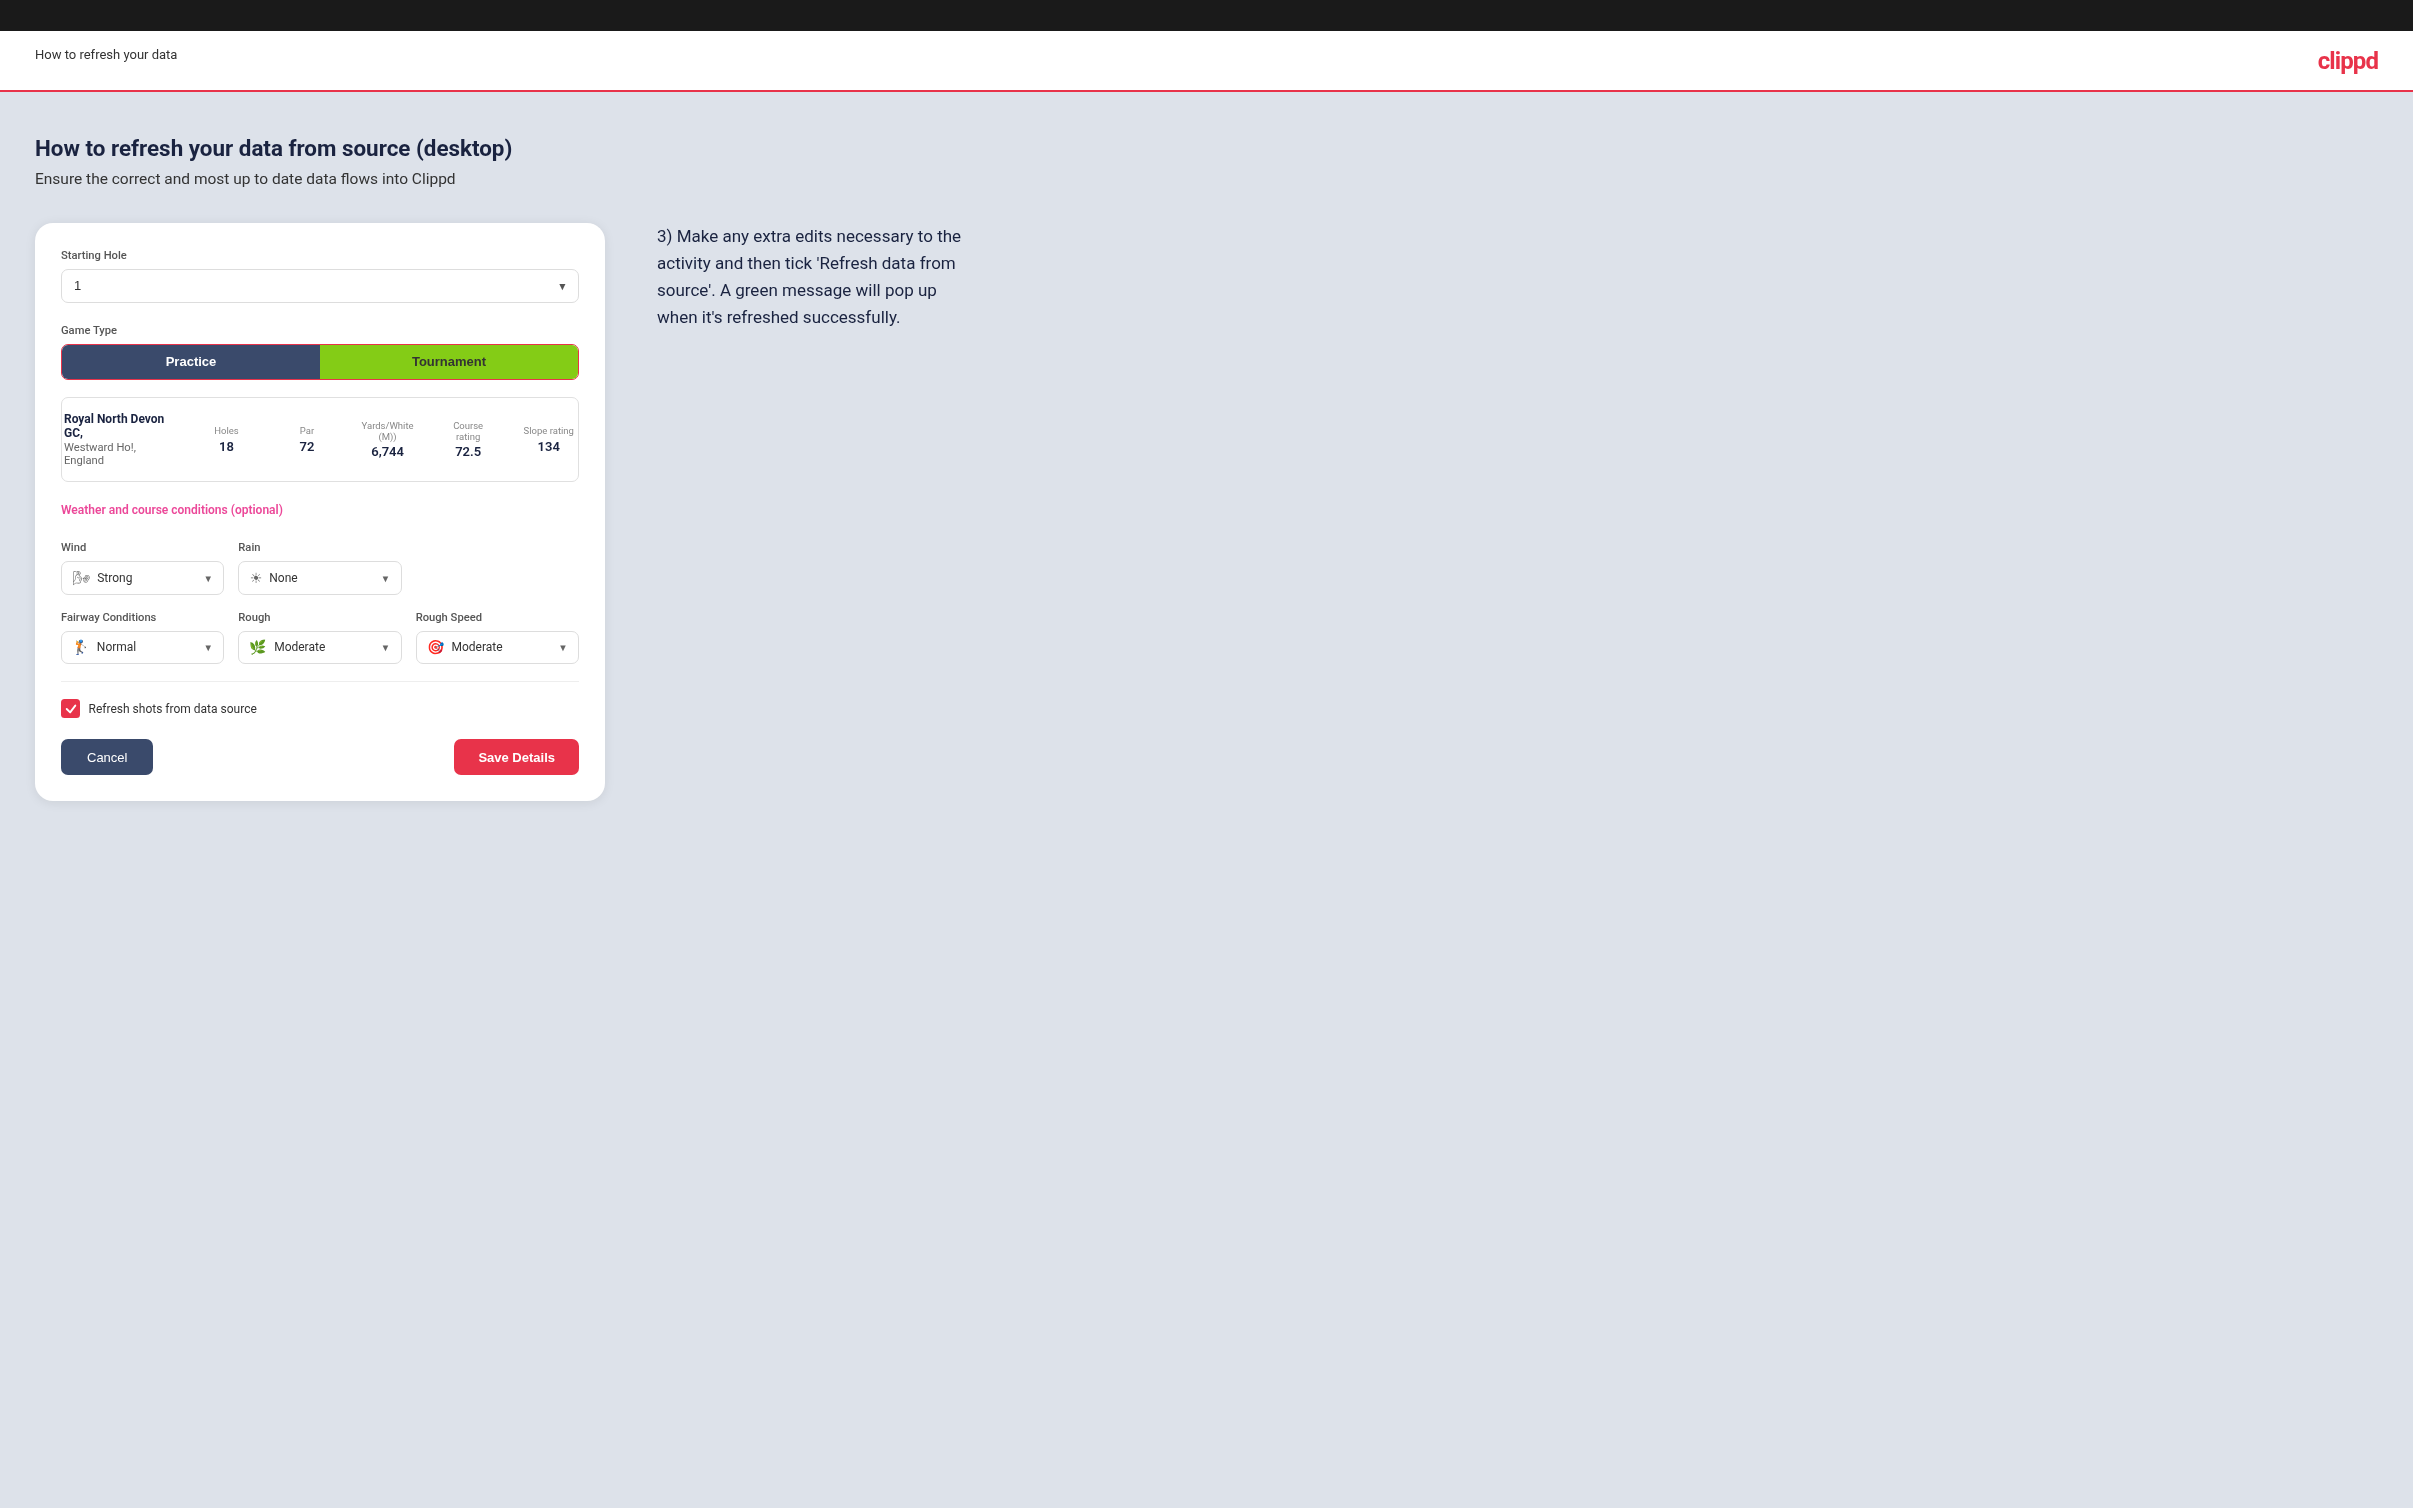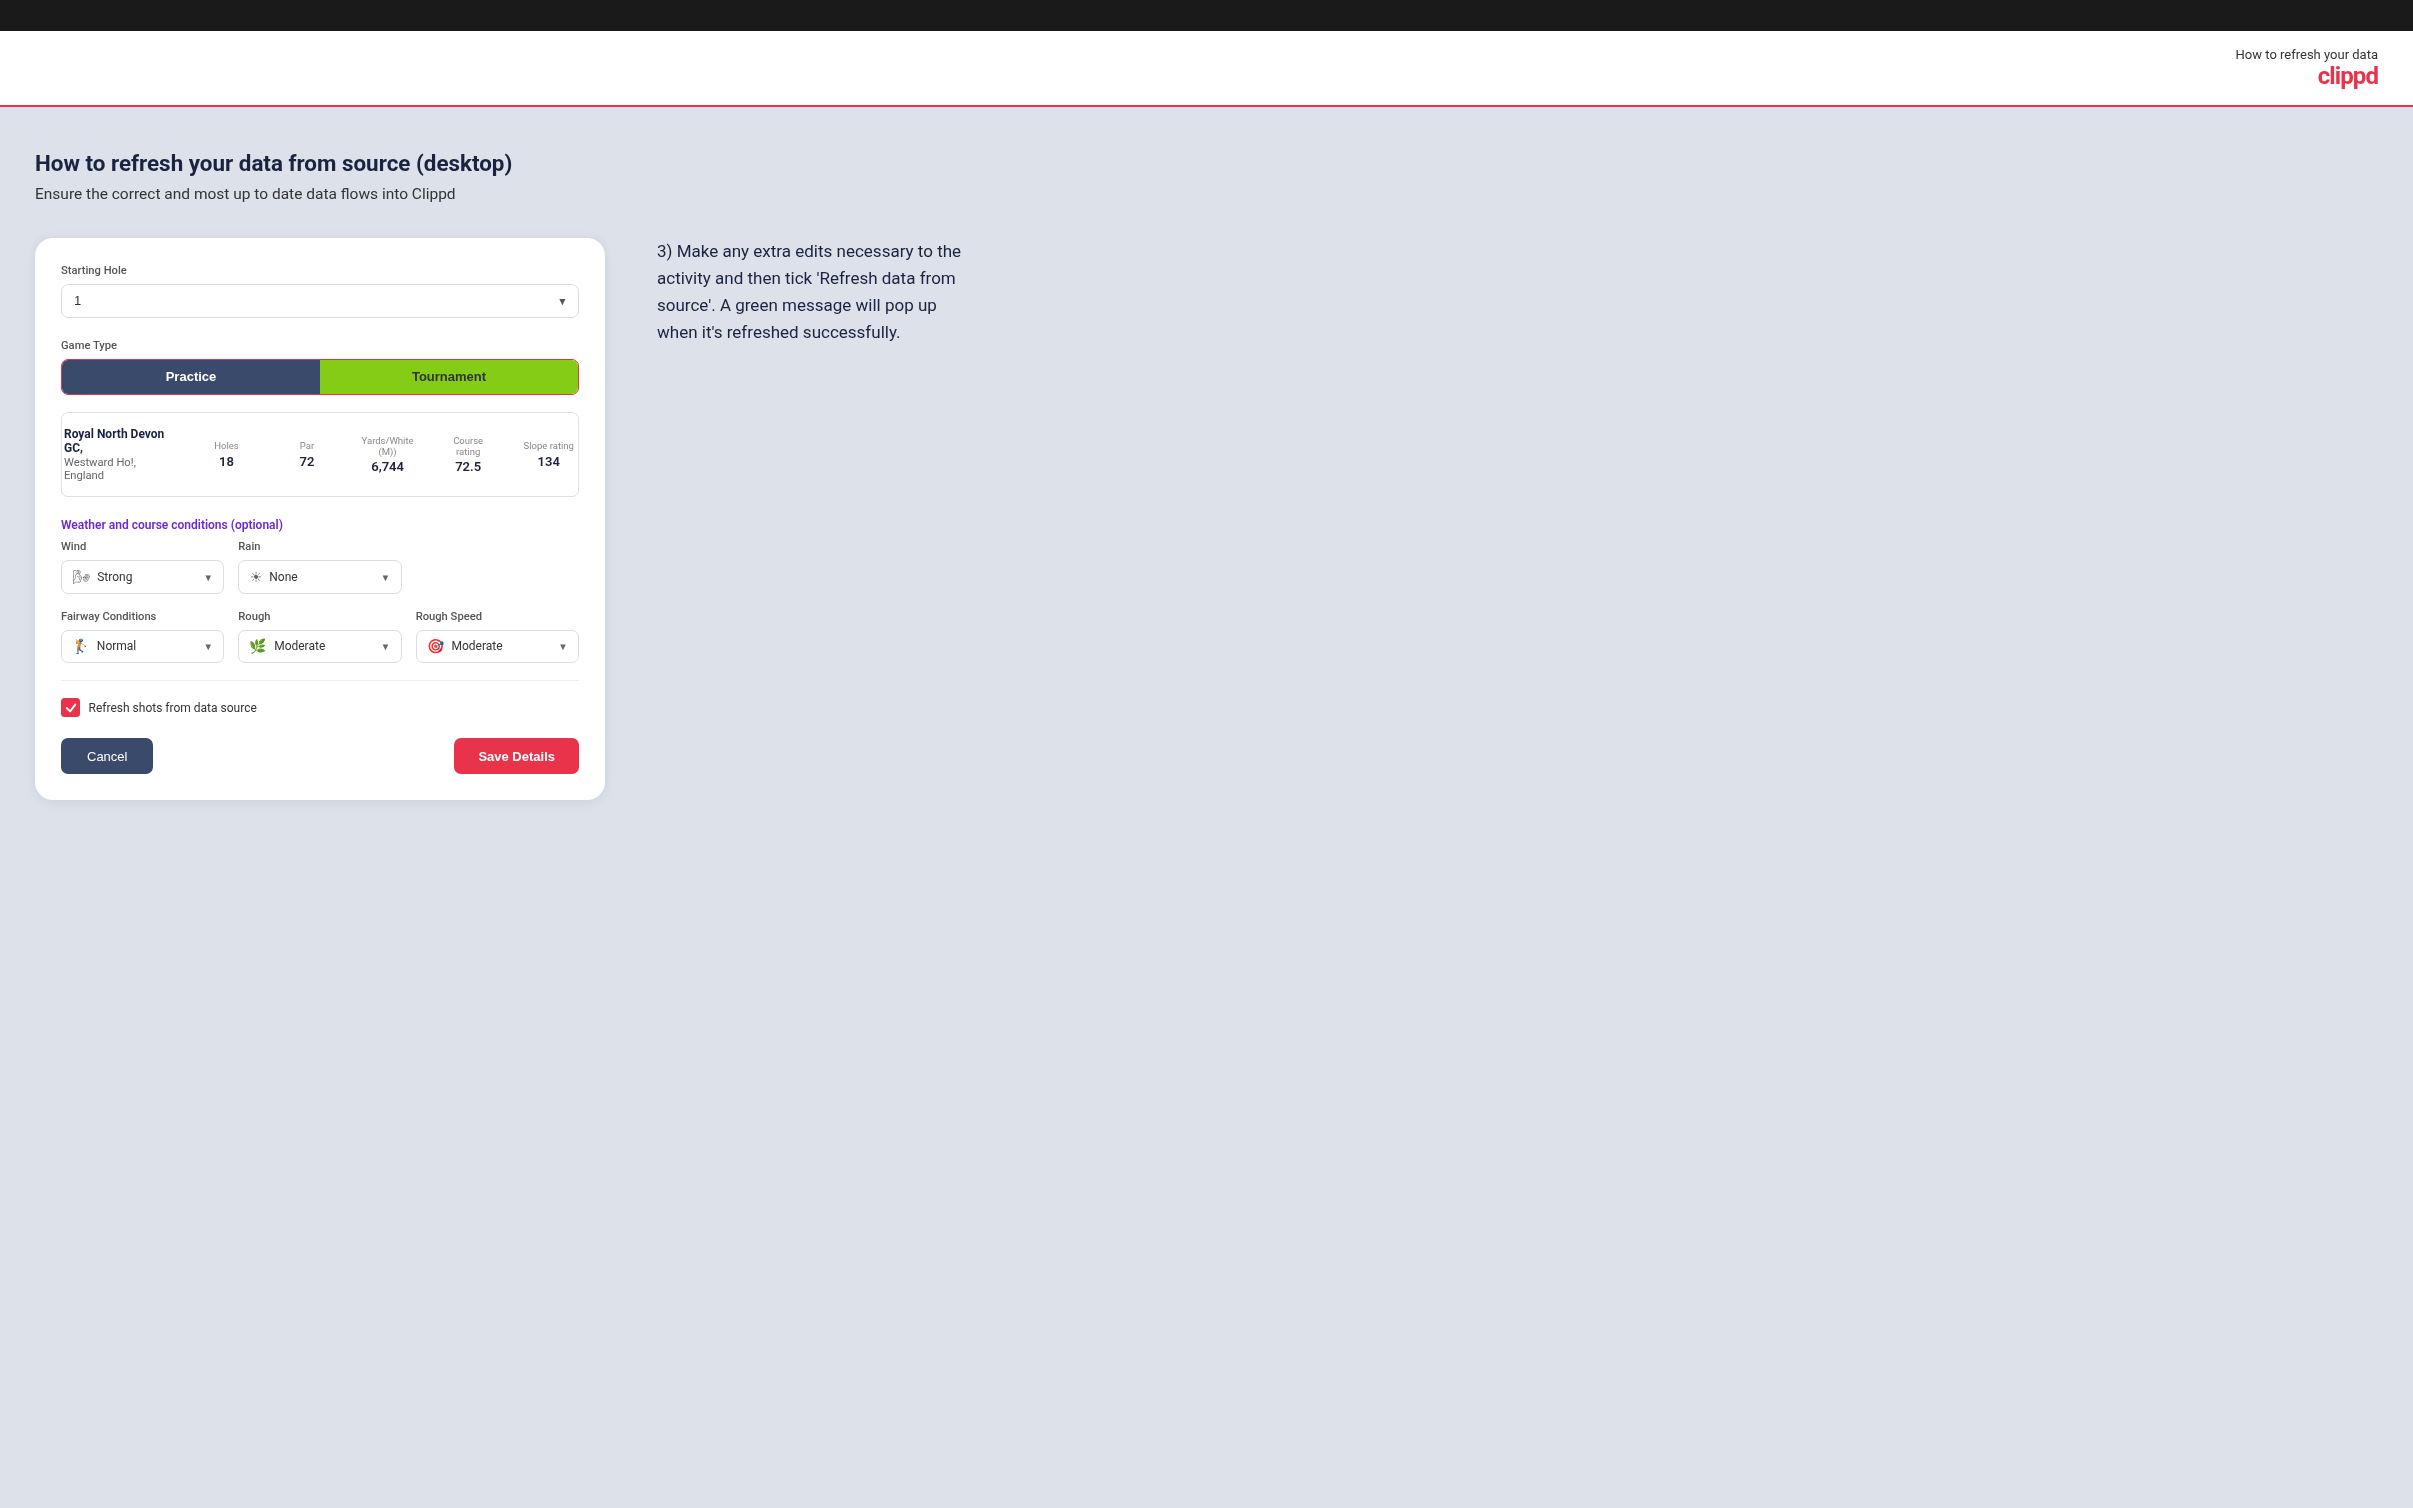--- a/index.html
+++ b/index.html
@@ -9,24 +9,23 @@
       min-height: 100vh;
     }
     .top-bar {
       background: #1a1a1a;
       height: 31px;
     }
     .header {
       background: #ffffff;
       padding: 15.5px 35px;
       display: flex;
-      align-items: flex-end;
+      align-items: flex-start;
       justify-content: space-between;
       border-bottom: 2.6px solid #e8334a;
-      flex-direction: column;
     }
     .header-title {
       font-size: 13px;
       color: #333;
       font-weight: 400;
     }
     .logo {
       font-size: 24px;
       font-weight: 700;
       color: #e8334a;
@@ -156,22 +155,22 @@
       margin-bottom: 2.6px;
     }
     .course-stat-value {
       font-size: 13px;
       font-weight: 600;
       color: #1a2340;
     }
     .section-label {
       font-size: 12px;
       font-weight: 600;
-      color: #6d28d9;
-      margin-bottom: 8px;
+      color: #ec4899;
+      margin-bottom: 24px;
     }
     .conditions-grid {
       display: flex;
       gap: 14px;
       margin-bottom: 15.5px;
     }
     .condition-col {
       flex: 1;
     }
     .condition-select {

